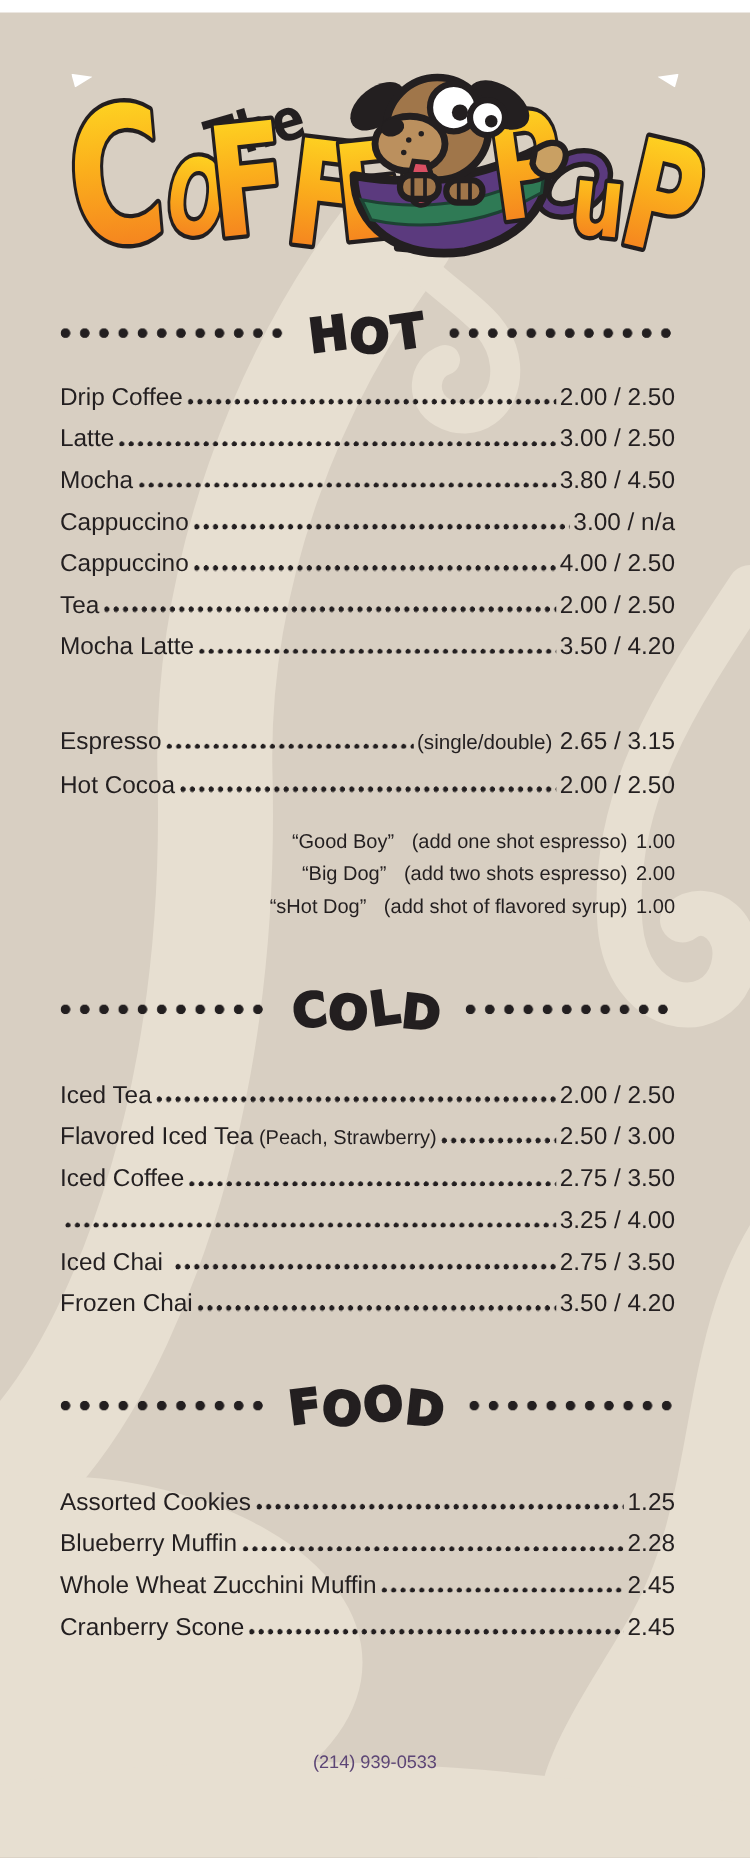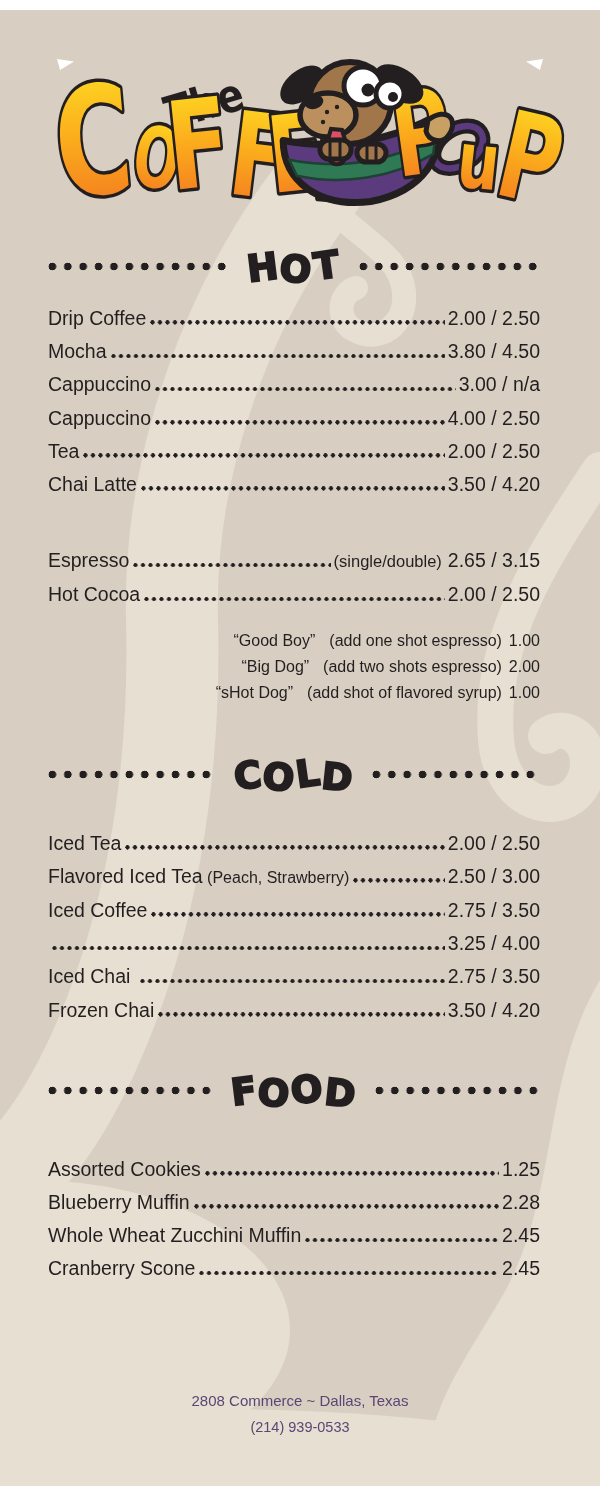--- a/index.html
+++ b/index.html
@@ -148,20 +148,26 @@
       <span class="dots"></span>
     </div>
     <div class="items">
   <div class="row">
     <span class="item-name"><span class="nm">Drip Coffee</span></span>
     <span class="leader"></span>
 
     <span class="price">2.00 / 2.50</span>
   </div>
 
+  <div class="row">
+    <span class="item-name"><span class="nm">Latte</span></span>
+    <span class="leader"></span>
+
+    <span class="price">3.00 / 2.50</span>
+  </div>
 
   <div class="row">
     <span class="item-name"><span class="nm">Mocha</span></span>
     <span class="leader"></span>
 
     <span class="price">3.80 / 4.50</span>
   </div>
 
   <div class="row">
     <span class="item-name"><span class="nm">Cappuccino</span></span>
@@ -178,21 +184,21 @@
   </div>
 
   <div class="row">
     <span class="item-name"><span class="nm">Tea</span></span>
     <span class="leader"></span>
 
     <span class="price">2.00 / 2.50</span>
   </div>
 
   <div class="row">
-    <span class="item-name"><span class="nm">Chai Latte</span></span>
+    <span class="item-name"><span class="nm">Mocha Latte</span></span>
     <span class="leader"></span>
 
     <span class="price">3.50 / 4.20</span>
   </div>
 
   <div class="row">
     <span class="item-name"><span class="nm">Espresso</span></span>
     <span class="leader"></span>
     <span class="pre-note">(single/double)</span>
     <span class="price">2.65 / 3.15</span>
@@ -313,15 +319,14 @@
 
     <span class="price">2.45</span>
   </div>
 </div>
 
   </section>
 </div>
 </main>
 
 <footer id="footer">
-  <div class="footer-address">2808 Commerce  ~  Dallas, Texas</div>
   <div class="footer-phone">(214) 939-0533</div>
 </footer>
 
 </body></html>

